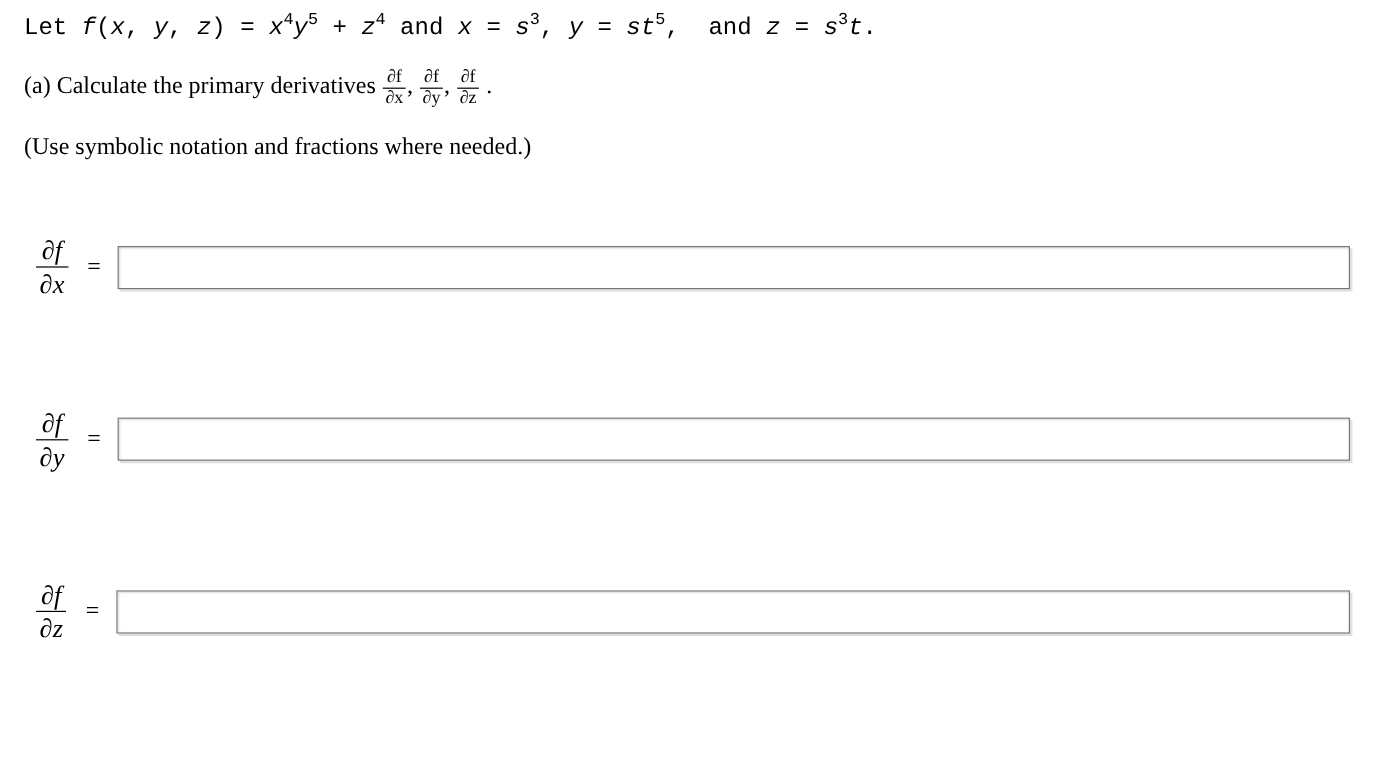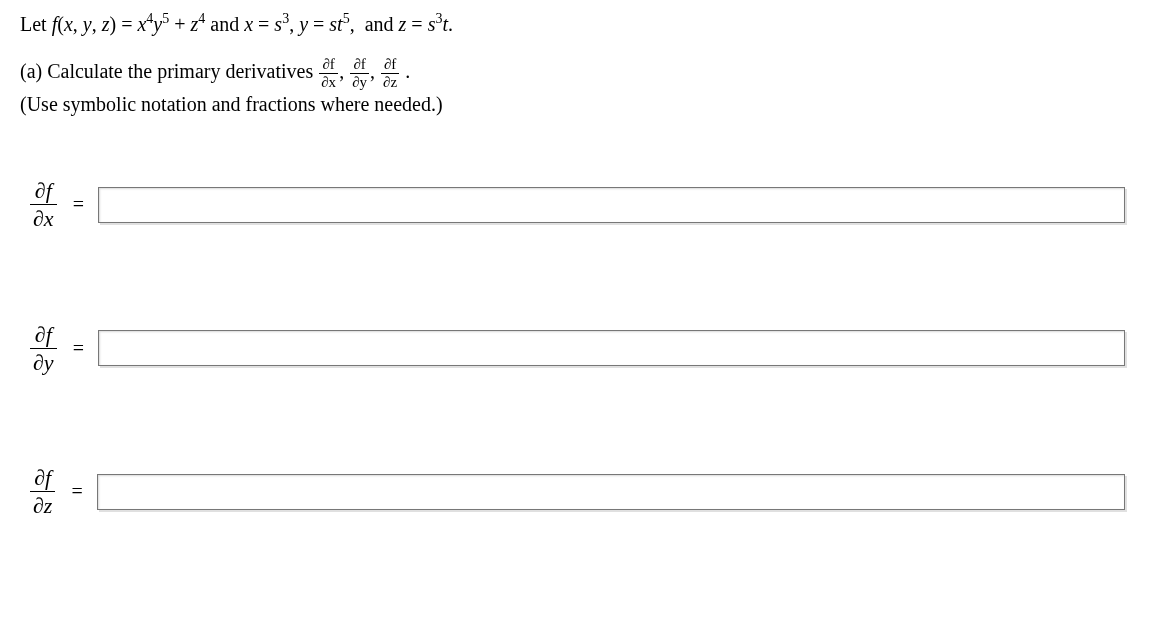--- a/index.html
+++ b/index.html
@@ -11,22 +11,24 @@
       font-family: "Times New Roman", Times, serif;
       font-size: 20px;
       color: #000;
       background: #fff;
       padding: 10px 20px;
       width: 1155px;
     }
     .problem-statement {
       margin-bottom: 18px;
       line-height: 1.4;
+      font-family: Liberation Mono, monospace;
     }
     .part-a {
+      margin-bottom: 18px;
       line-height: 1.4;
     }
     .note {
       margin-bottom: 60px;
       line-height: 1.4;
     }
     .inline-frac {
       display: inline-block;
       vertical-align: middle;
       text-align: center;

